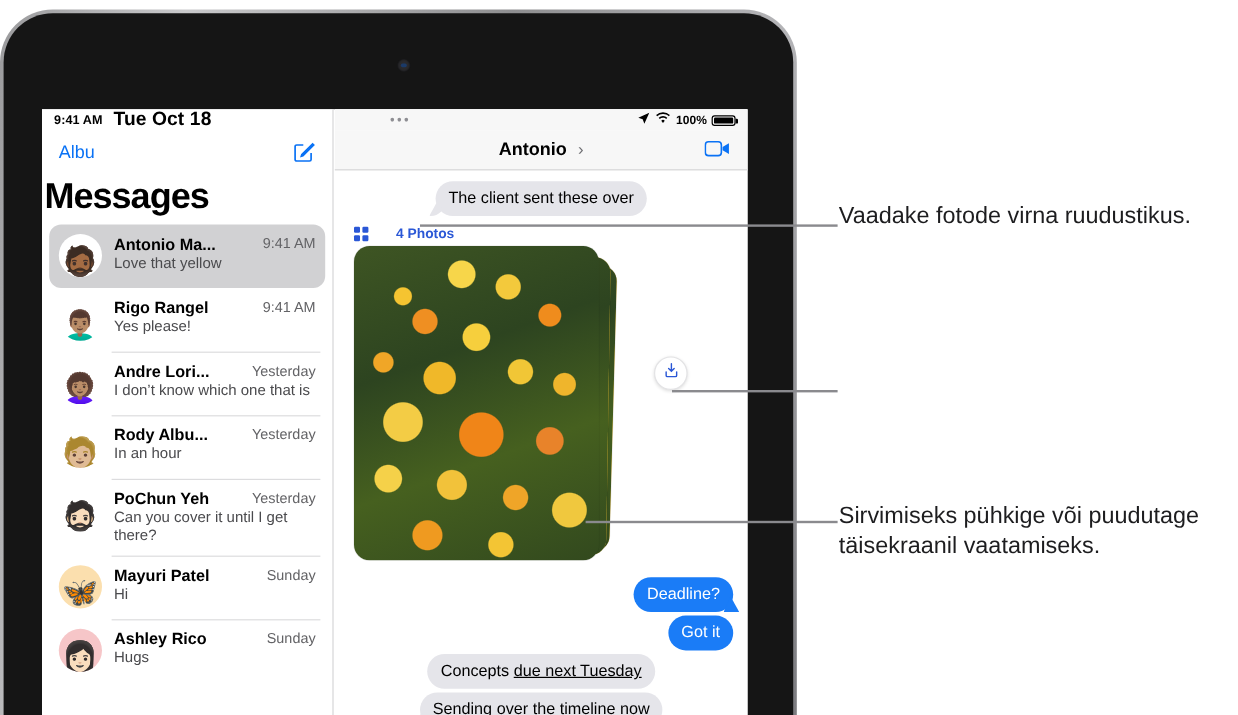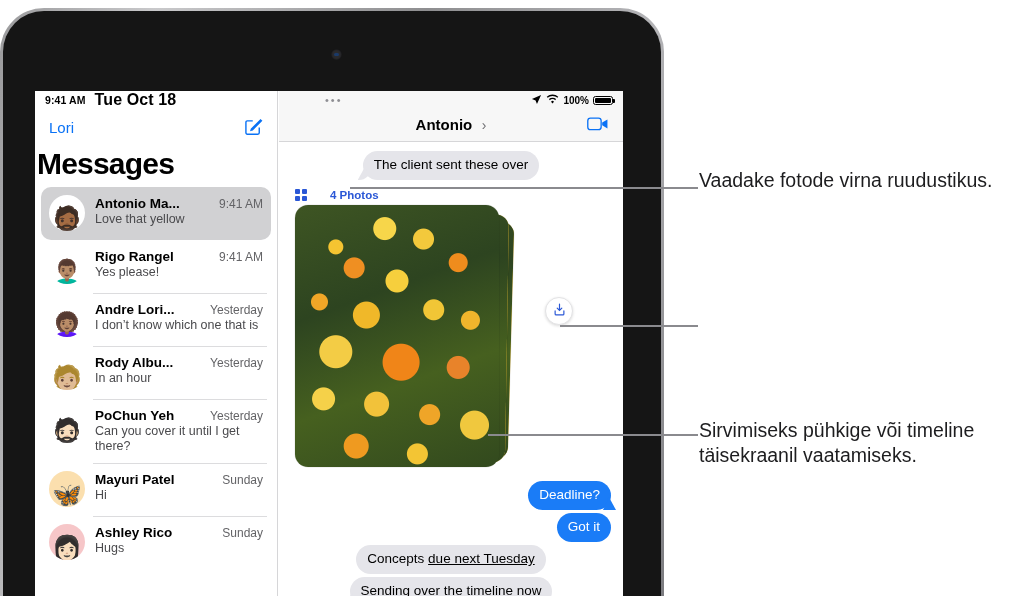--- a/index.html
+++ b/index.html
@@ -84,21 +84,21 @@
     background: #dcdcde;
   }
 
   .avatar {
     width: 36px; height: 36px; border-radius: 50%;
     flex: 0 0 36px; position: relative; overflow: hidden;
     display: flex; align-items: flex-end; justify-content: center;
     font-size: 24px; line-height: 1;
   }
   .convo-body { flex: 1 1 auto; min-width: 0; padding-top: 1px; }
-  .convo-top { display: flex; align-items: flex-end; gap: 6px; }
+  .convo-top { display: flex; align-items: flex-start; gap: 6px; }
   .convo-name {
     font-size: 13.5px; font-weight: bold; color: #000;
     white-space: nowrap; overflow: hidden;
   }
   .convo-time {
     font-size: 12px; color: #636366; margin-left: auto;
     white-space: nowrap; flex: 0 0 auto;
   }
   .convo-prev {
     font-size: 12.5px; color: #4a4a4d; line-height: 15px;
@@ -232,21 +232,21 @@
       <div class="screen">
 
         <div class="sidebar">
 
           <div class="statusbar">
             <span class="sb-time">9:41 AM</span>
             <span class="sb-date">Tue Oct 18</span>
           </div>
 
           <div class="sidebar-nav">
-            <span class="edit-btn">Lori</span>
+            <span class="edit-btn">Albu</span>
             <span class="compose-ic">
               <svg width="20" height="20" viewBox="0 0 24 24" fill="none" stroke="#0a72f5" stroke-width="1.7">
                 <path d="M19.5 12.5V19a1.6 1.6 0 0 1-1.6 1.6H5.1A1.6 1.6 0 0 1 3.5 19V6.2a1.6 1.6 0 0 1 1.6-1.6h6.6"></path>
                 <path d="M10.2 14.3 21 3.5l1.1 1.1L11.3 15.4l-1.6.5z"></path>
               </svg>
             </span>
           </div>
 
           <div class="sidebar-title">Messages</div>
 
@@ -415,15 +415,15 @@
       </div>
     </div>
   </div>
 
   <div class="c-line" style="left:350px; top:187px; width:348px;"></div>
   <div class="callout lbl-1">Vaadake fotode virna ruudustikus.</div>
 
   <div class="c-line" style="left:560px; top:325px; width:138px;"></div>
 
   <div class="c-line" style="left:488px; top:434px; width:210px;"></div>
-  <div class="callout lbl-3">Sirvimiseks pühkige või timeline täisekraanil vaatamiseks.</div>
+  <div class="callout lbl-3">Sirvimiseks pühkige või puudutage täisekraanil vaatamiseks.</div>
 
 </div>
 
 </body></html>

